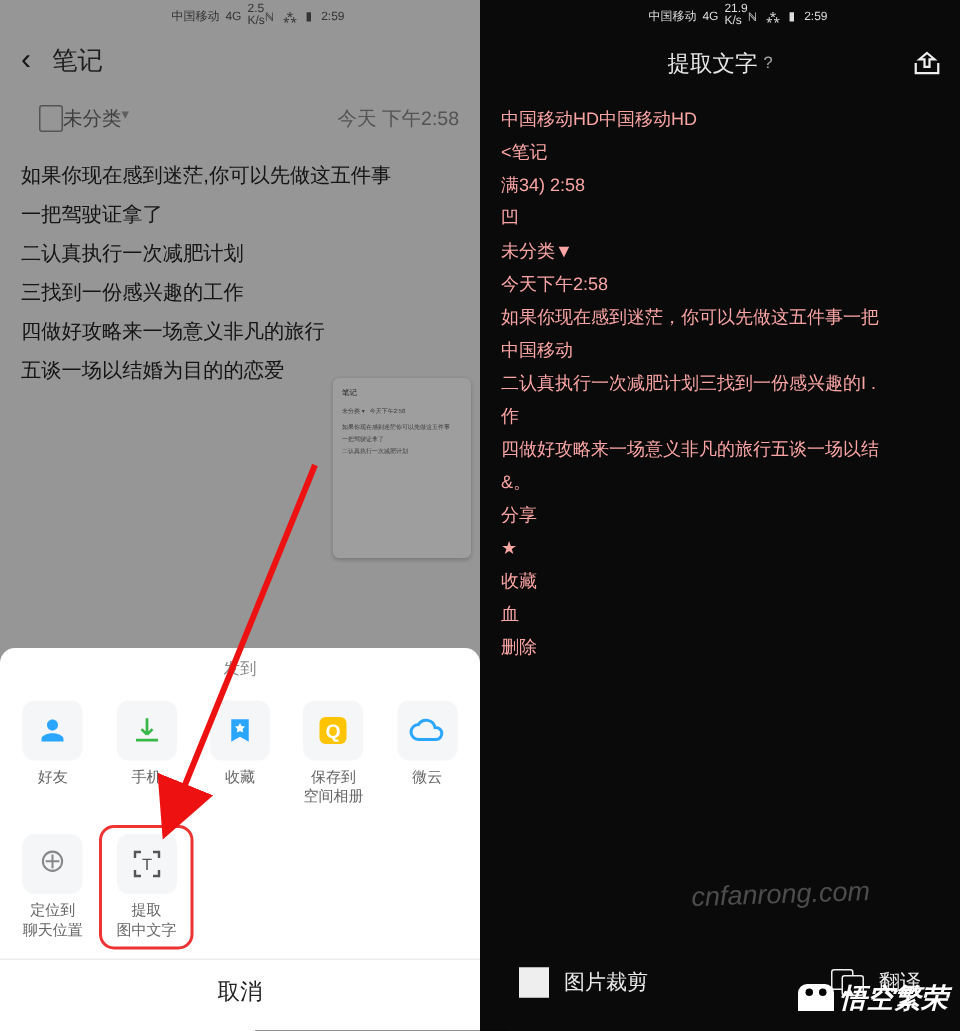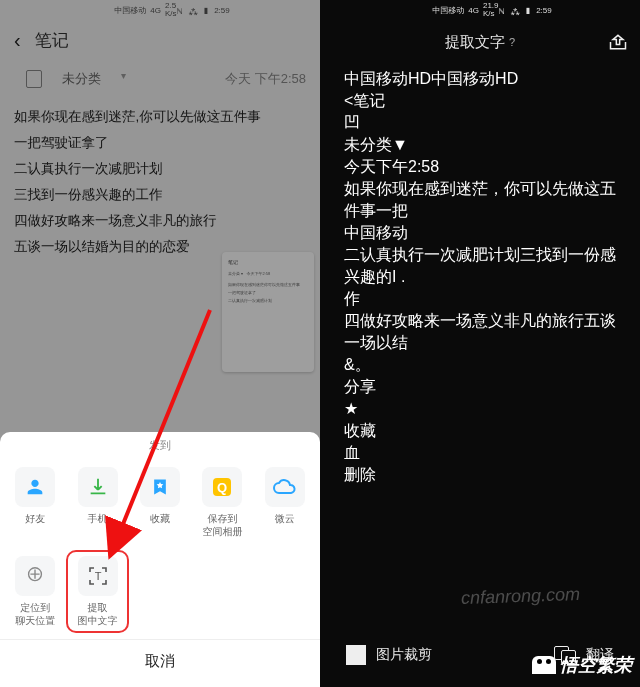--- a/index.html
+++ b/index.html
@@ -23,21 +23,21 @@
   .status .l { display: flex; gap: 4px; align-items: center; }
   .status .r { display: flex; gap: 6px; align-items: center; }
 
   
   .l-header { height: 40px; display: flex; align-items: center; padding: 0 14px; gap: 14px; color: #333; }
   .l-back { font-size: 20px; color: #222; }
   .l-title { font-size: 17px; font-weight: 500; }
 
   
   .cat-row { height: 38px; display: flex; align-items: center; padding: 0 14px; gap: 8px; color: #666; font-size: 13px; justify-content: space-between;}
-  .cat-left { display:flex; align-items:flex-start; gap:20px;padding-left:12px;}
+  .cat-left { display:flex; align-items:flex-start; gap:0;padding-left:12px;}
   .doc-ic { width: 16px; height: 18px; border: 1.5px solid #888; border-radius: 2px; position:relative;}
   .cat-chev { font-size: 10px; color:#999; }
   .cat-time { color:#888; font-size:13px;}
 
   
   .note { padding: 6px 14px; color: #222; font-size: 13.5px; line-height: 26px; }
 
   
   .mini {
     position: absolute; right: 6px; top: 252px; width: 92px; height: 120px;
@@ -64,21 +64,21 @@
 
   
   .arrow-svg { position:absolute; left:0; top:0; pointer-events:none; }
 
   
   .r-header { height:44px; display:flex; align-items:center; justify-content:center; position:relative; font-size:15px; }
   .r-header .share { position:absolute; right:12px; font-size:18px; }
   .r-header .q { font-size:11px; opacity:.7; margin-left:4px;}
 
   
-  .r-body { padding: 4px 24px; font-size:16px; line-height:22px; color:#ffffff; }
+  .r-body { padding: 4px 14px; font-size:12px; line-height:22px; color:#fca5a5; }
 
   
   .r-bot { position:absolute; left:0; right:0; bottom:8px; height:48px; display:flex; align-items:center; justify-content:space-between; padding:0 26px; }
   .r-bot .item { display:flex; align-items:center; gap:10px; font-size:14px; }
   .crop-ic { width:20px; height:20px; border:2px solid #eee; background:#eee; position:relative;}
   .trans-ic { width:22px; height:18px; position:relative; }
   .trans-ic::before, .trans-ic::after { content:""; position:absolute; width:13px; height:12px; border:1.5px solid #eee; border-radius:2px;}
   .trans-ic::before { left:0; top:0; }
   .trans-ic::after { right:0; bottom:0; background:#0a0a0a;}
 
@@ -255,20 +255,21 @@
       <svg width="20" height="18" viewBox="0 0 24 20">
           <path fill="none" stroke="#eee" stroke-width="1.8" d="M3 10v8h18v-8M12 2l6 5h-4v6h-4V7H6z"></path>
         </svg>
     </span>
   </div>
 
   <div class="r-body">
     <div>中国移动HD中国移动HD</div>
     <div>&lt;笔记</div>
     <div></div>
+    <div>满34) 2:58</div>
     <div>凹</div>
     <div>未分类▼</div>
     <div>今天下午2:58</div>
     <div>如果你现在感到迷茫，你可以先做这五件事一把</div>
     <div>中国移动</div>
     <div>二认真执行一次减肥计划三找到一份感兴趣的I .</div>
     <div>作</div>
     <div>四做好攻略来一场意义非凡的旅行五谈一场以结</div>
     <div></div>
     <div>&amp;。</div>

